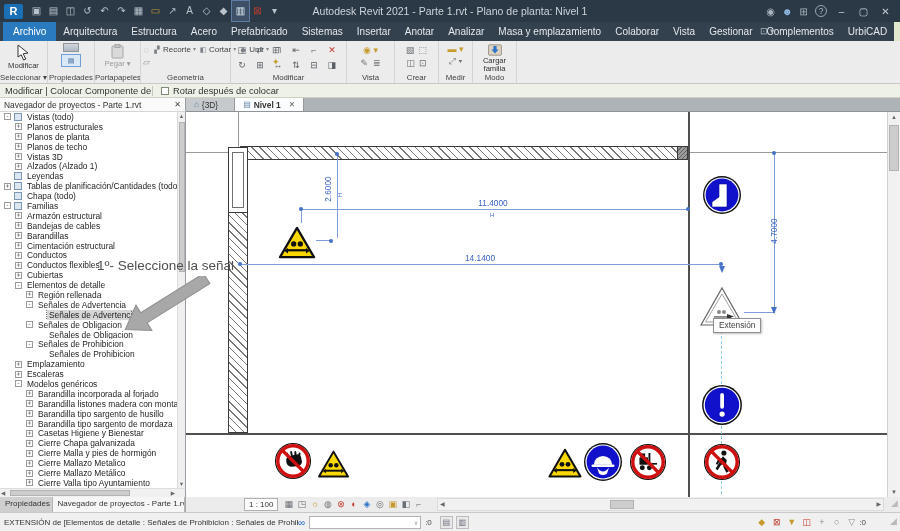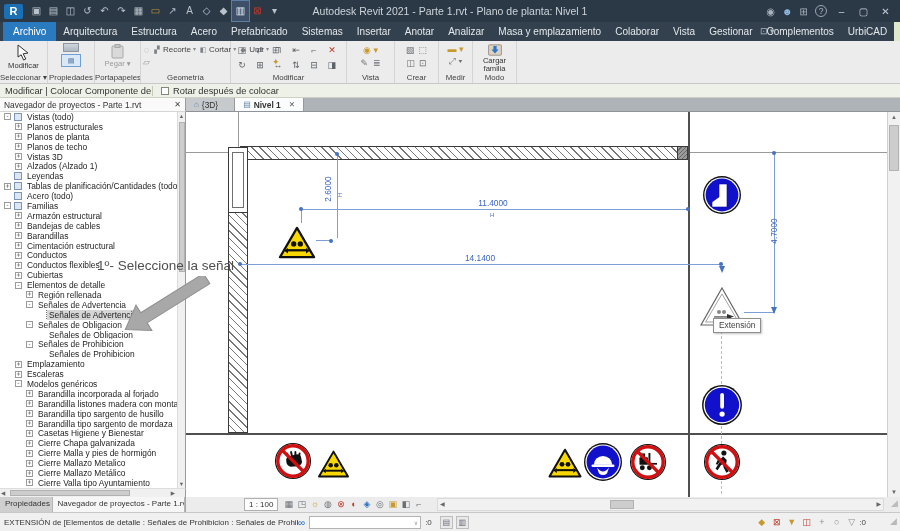--- a/index.html
+++ b/index.html
@@ -449,21 +449,21 @@
 
     <div class="trow" style="padding-left: 4px;">
       <span class="exp">+</span>
       <span class="tico"></span>
       <span class="tlabel">Tablas de planificación/Cantidades (todo)</span>
     </div>
 
     <div class="trow" style="padding-left: 4px;">
       <span class="exp" style="visibility: hidden;"></span>
       <span class="tico"></span>
-      <span class="tlabel">Acero (todo)</span>
+      <span class="tlabel">Chapa (todo)</span>
     </div>
 
     <div class="trow" style="padding-left: 4px;">
       <span class="exp">-</span>
       <span class="tico"></span>
       <span class="tlabel">Familias</span>
     </div>
 
     <div class="trow" style="padding-left: 15px;">
       <span class="exp">+</span>

